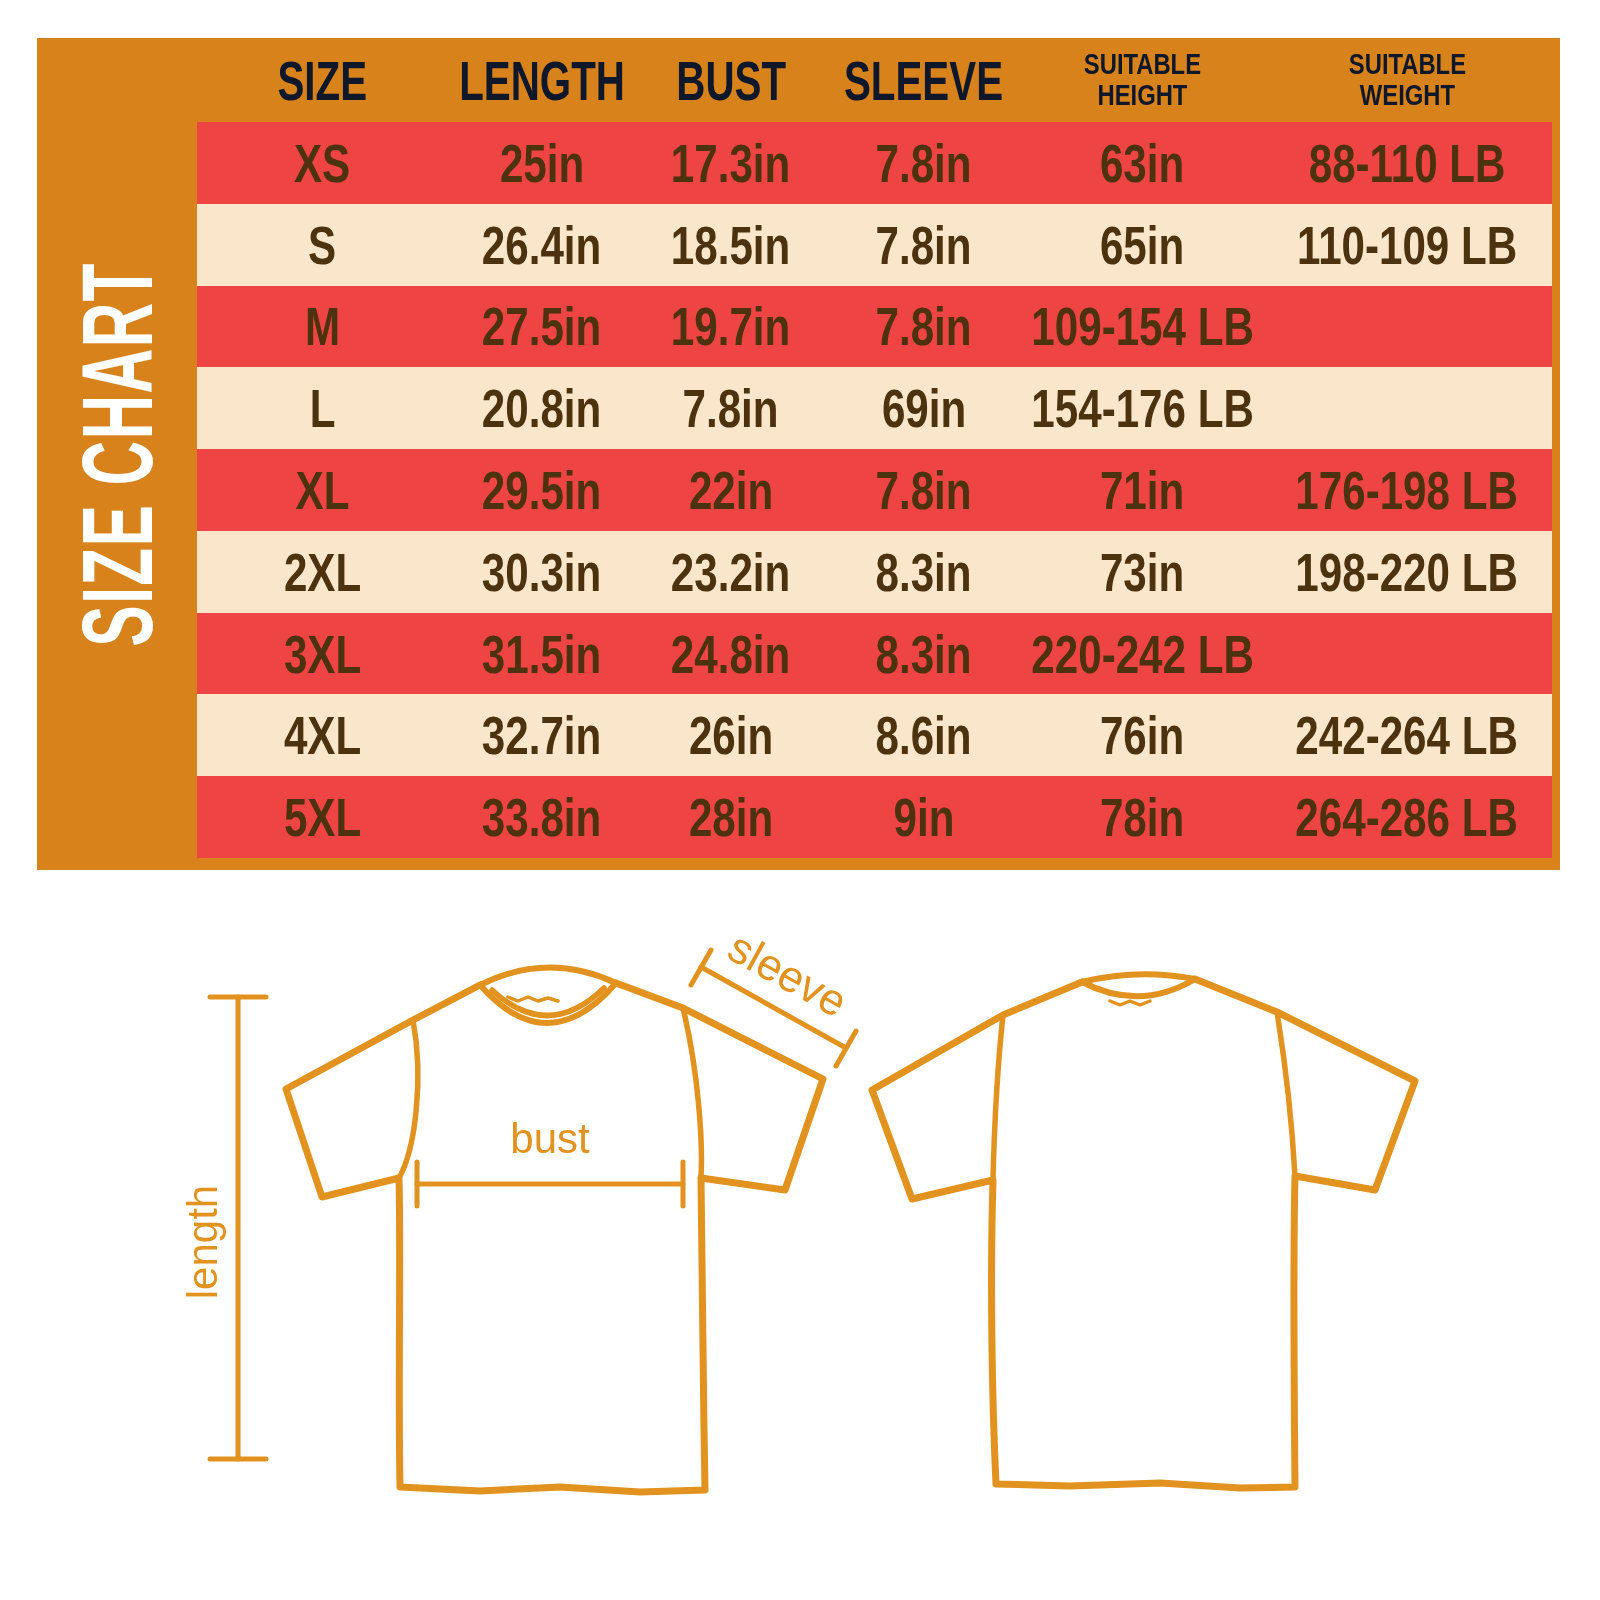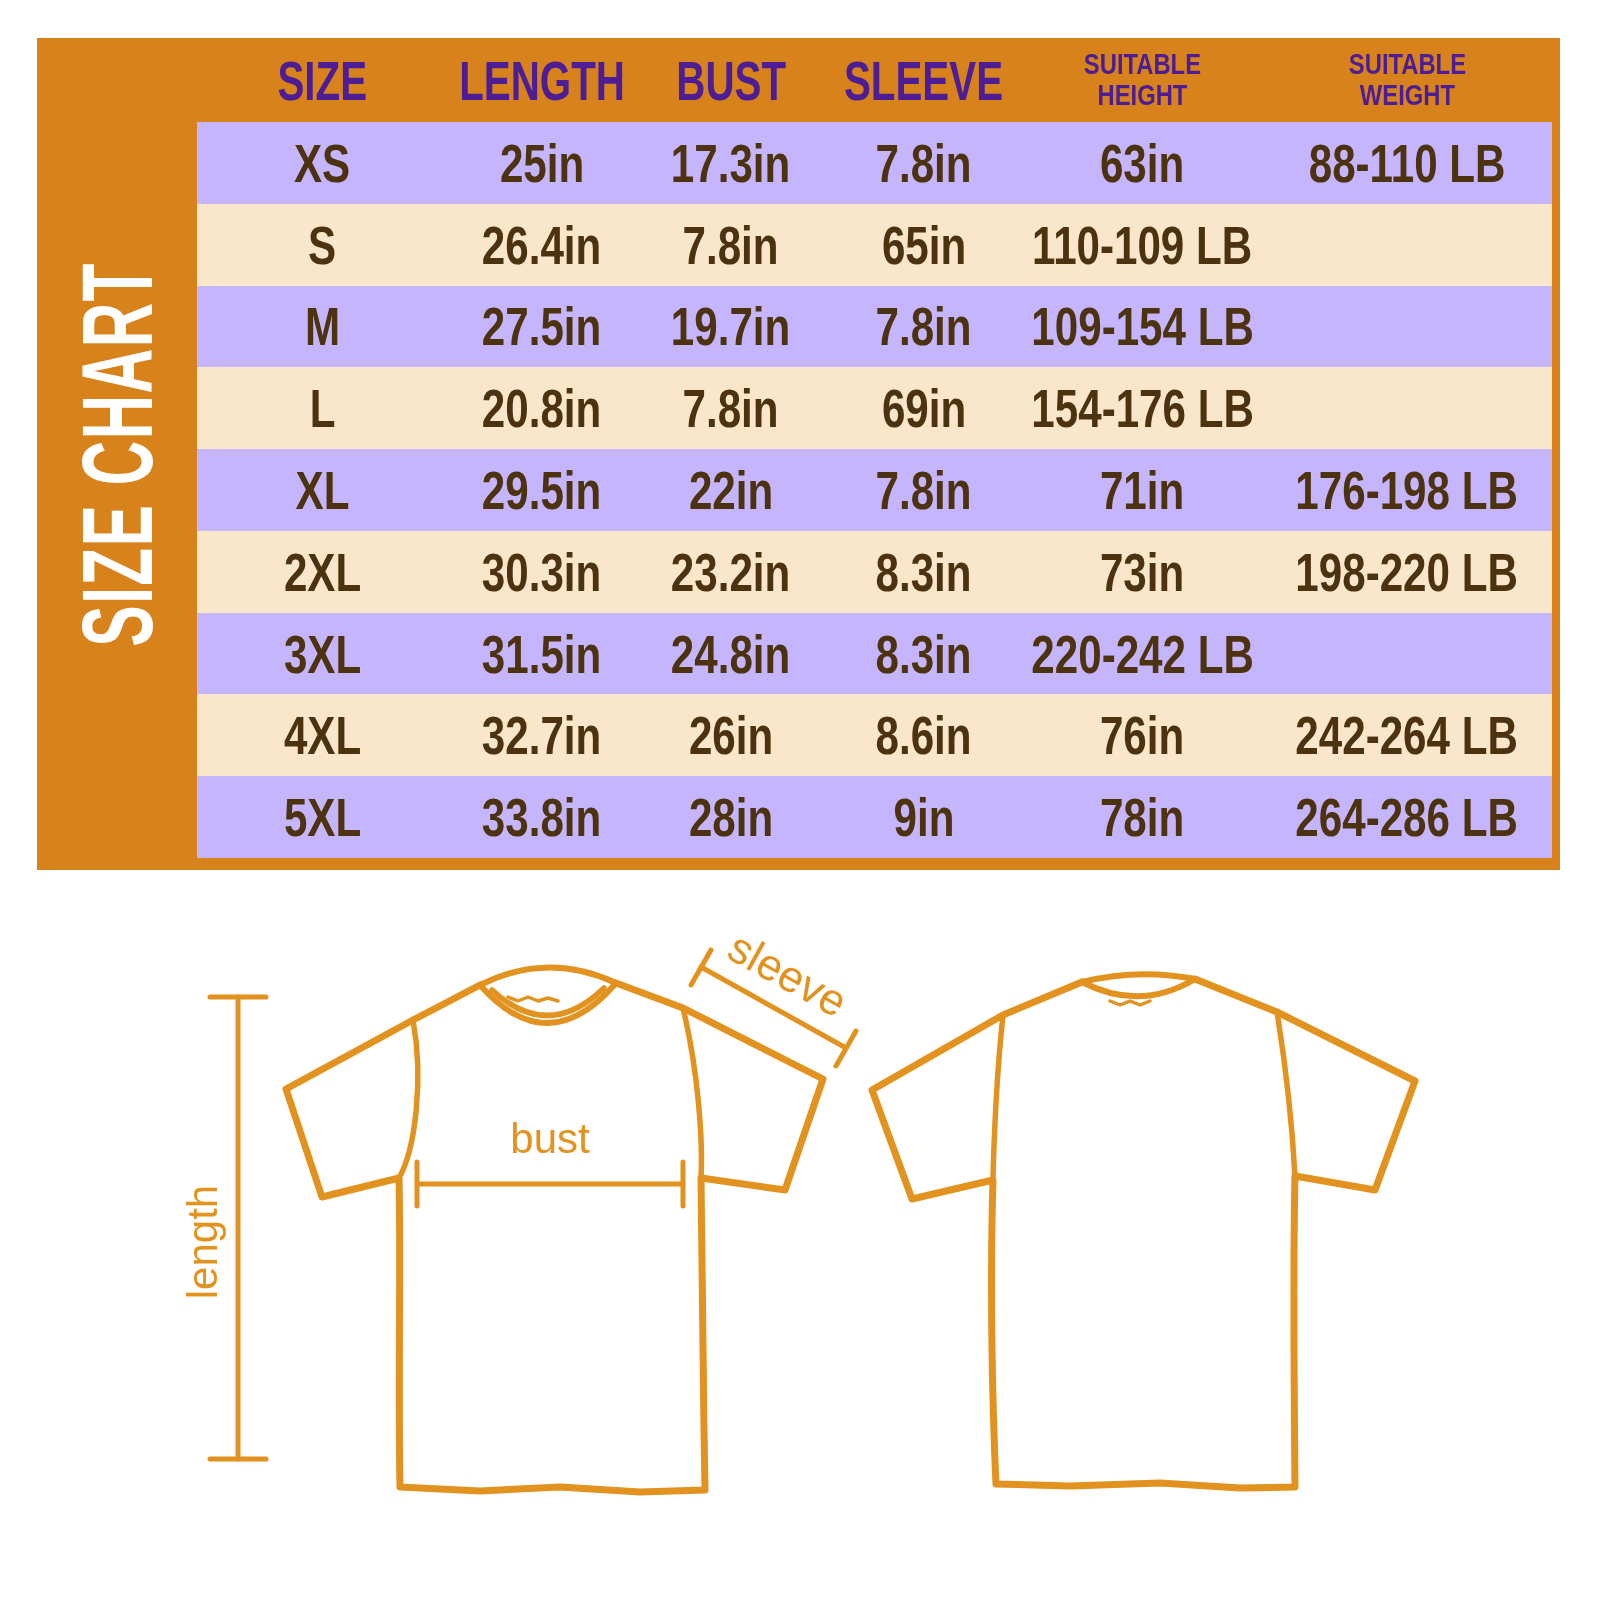--- a/index.html
+++ b/index.html
@@ -8,28 +8,28 @@
 
   
   .panel { position:absolute; left:37px; top:38px; width:1523px; height:832px; background:#D8821C; }
   .panel-title-wrap { position:absolute; left:0; top:0; width:160px; height:832px;
     display:flex; align-items:center; justify-content:center; overflow:visible; }
   .panel-title { color:#ffffff; font-weight:bold; font-size:100px; letter-spacing:2px;
     white-space:nowrap; transform:rotate(-90deg) scaleX(0.62); transform-origin:center; }
 
   .table-header { position:absolute; left:160px; top:0; width:1355px; height:84px;
     display:grid; grid-template-columns:18.5% 13.9% 14% 14.5% 17.7% 21.4%; }
-  .hcell { display:flex; align-items:center; justify-content:center; color:#4c1d95; font-weight:bold; }
+  .hcell { display:flex; align-items:center; justify-content:center; color:#0f172a; font-weight:bold; }
   .hcell .one { display:inline-block; font-size:56px; white-space:nowrap; transform:scaleX(0.72); }
   .hcell .multi { display:flex; flex-direction:column; align-items:center; font-size:29px;
     line-height:1.08; transform:scaleX(0.82); white-space:nowrap; }
 
   .table-body { position:absolute; left:160px; top:84px; width:1355px; height:736px;
     display:flex; flex-direction:column; background:#ffffff; }
-  .trow { flex:1; display:grid; grid-template-columns:18.5% 13.9% 14% 14.5% 17.7% 21.4%; background:#c4b5fd; }
+  .trow { flex:1; display:grid; grid-template-columns:18.5% 13.9% 14% 14.5% 17.7% 21.4%; background:#ef4444; }
   .trow.alt { background:#F9E6CB; }
   .tcell { display:flex; align-items:center; justify-content:center; color:#4C320F; font-weight:bold; font-size:54px; }
   .tcell span { display:inline-block; transform:scaleX(0.78); white-space:nowrap; }
 
   
   .diagram { position:absolute; left:0; top:900px; width:1600px; height:700px; }
   svg { display:block; }
   svg path, svg line { fill:none; stroke:#E2921E; stroke-linecap:round; stroke-linejoin:round; }
   svg text { font-family:"Liberation Sans", sans-serif; fill:#E2921E; }
 </style>
@@ -91,20 +91,23 @@
           <div class="tcell">
             <span>88-110 LB</span>
           </div>
         </div>
         <div class="trow alt">
           <div class="tcell">
             <span>S</span>
           </div>
           <div class="tcell">
             <span>26.4in</span>
+          </div>
+          <div class="tcell">
+            <span>18.5in</span>
           </div>
           <div class="tcell">
             <span>7.8in</span>
           </div>
           <div class="tcell">
             <span>65in</span>
           </div>
           <div class="tcell">
             <span>110-109 LB</span>
           </div>

